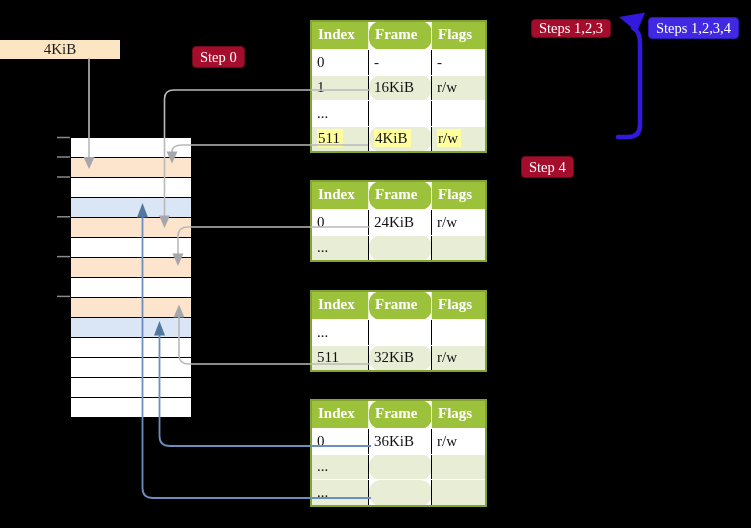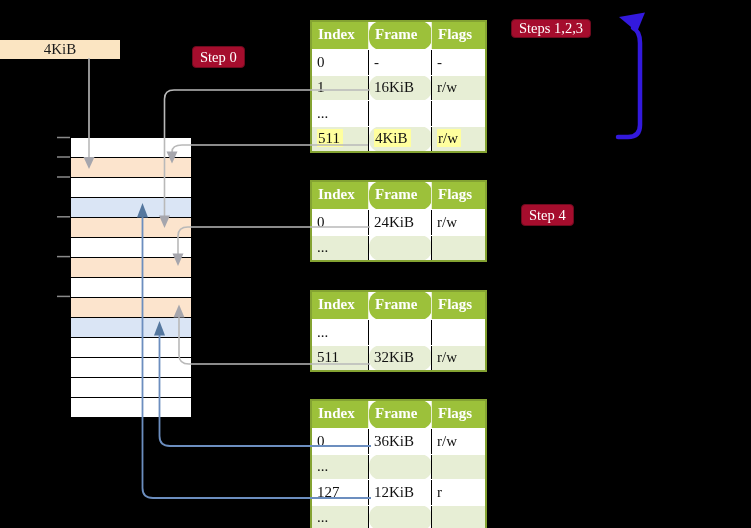--- a/index.html
+++ b/index.html
@@ -9,23 +9,23 @@
   
   #legend{position:absolute;left:0;top:40px;width:120px;height:19px;background:#fbe5c2;
           color:#1a1a1a;font-size:15px;line-height:19px;text-align:center;z-index:3;}
 
   
   .badge{position:absolute;color:#fff;font-size:14.5px;text-align:center;z-index:3;
          border-radius:4px;padding:0 7px;white-space:nowrap;}
   .badge.red{background:#a50d2d;border:1px solid #6e0a1e;}
   .badge.blue{background:#4128e3;border:1px solid #2d1ab3;}
   #badge-step0{left:192px;top:46px;height:20px;line-height:20px;}
-  #badge-steps123{left:511px;top:19px;height:17px;line-height:17px;}
+  #badge-steps123{left:531px;top:19px;height:17px;line-height:17px;}
   #badge-steps1234{left:648px;top:17px;height:20px;line-height:20px;}
-  #badge-step4{left:521px;top:156px;height:20px;line-height:20px;margin-top:48px;}
+  #badge-step4{left:521px;top:156px;height:20px;line-height:20px;}
 
   
   #memcol{position:absolute;left:70px;top:137px;width:120px;height:279px;
           border:1px solid #000;background:#fff;display:flex;flex-direction:column;z-index:1;}
   .mem-row{flex:1 1 0;border-bottom:1.5px solid #000;}
   .mem-row:last-child{border-bottom:none;}
   .mem-white{background:#ffffff;}
   .mem-orange{background:#fce4cd;}
   .mem-blue{background:#dae5f5;}
 
@@ -51,20 +51,21 @@
 </style>
 </head>
 <body>
 
 <div id="canvas">
 
   <div id="legend">4KiB</div>
 
   <div id="badge-step0" class="badge red">Step 0</div>
   <div id="badge-steps123" class="badge red">Steps 1,2,3</div>
+  <div id="badge-steps1234" class="badge blue">Steps 1,2,3,4</div>
   <div id="badge-step4" class="badge red">Step 4</div>
 
   <div id="memcol">
       <div class="mem-row mem-white"></div>
       <div class="mem-row mem-orange"></div>
       <div class="mem-row mem-white"></div>
       <div class="mem-row mem-blue"></div>
       <div class="mem-row mem-orange"></div>
       <div class="mem-row mem-white"></div>
       <div class="mem-row mem-orange"></div>
@@ -162,25 +163,20 @@
         <tbody>
           <tr>
             <td class="c-index">0</td>
             <td class="c-frame">36KiB</td>
             <td class="c-flags">r/w</td>
           </tr>
           <tr class="alt">
             <td class="c-index">...</td>
             <td class="c-frame"></td>
             <td class="c-flags"></td>
-          </tr>
-          <tr>
-            <td class="c-index">127</td>
-            <td class="c-frame">12KiB</td>
-            <td class="c-flags">r</td>
           </tr>
           <tr class="alt">
             <td class="c-index">...</td>
             <td class="c-frame"></td>
             <td class="c-flags"></td>
           </tr>
         </tbody>
       </table>
     </div>
 

